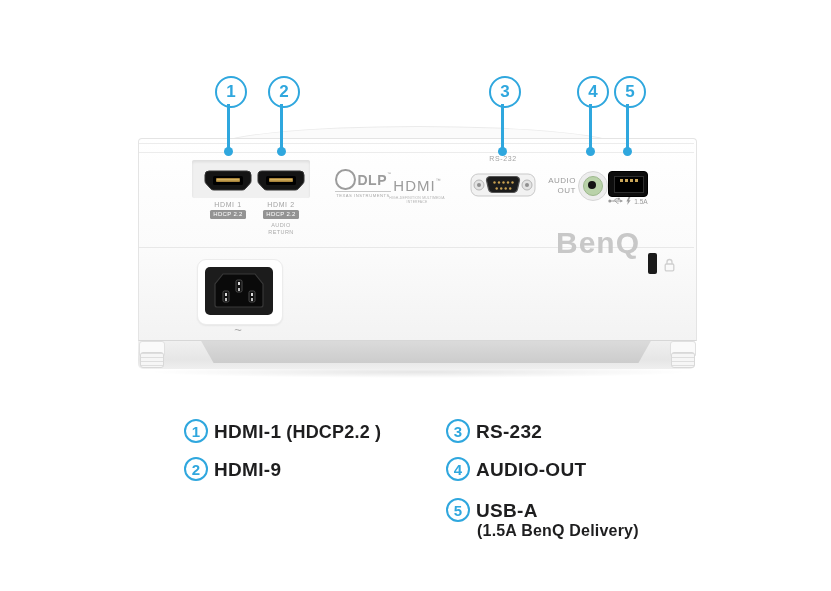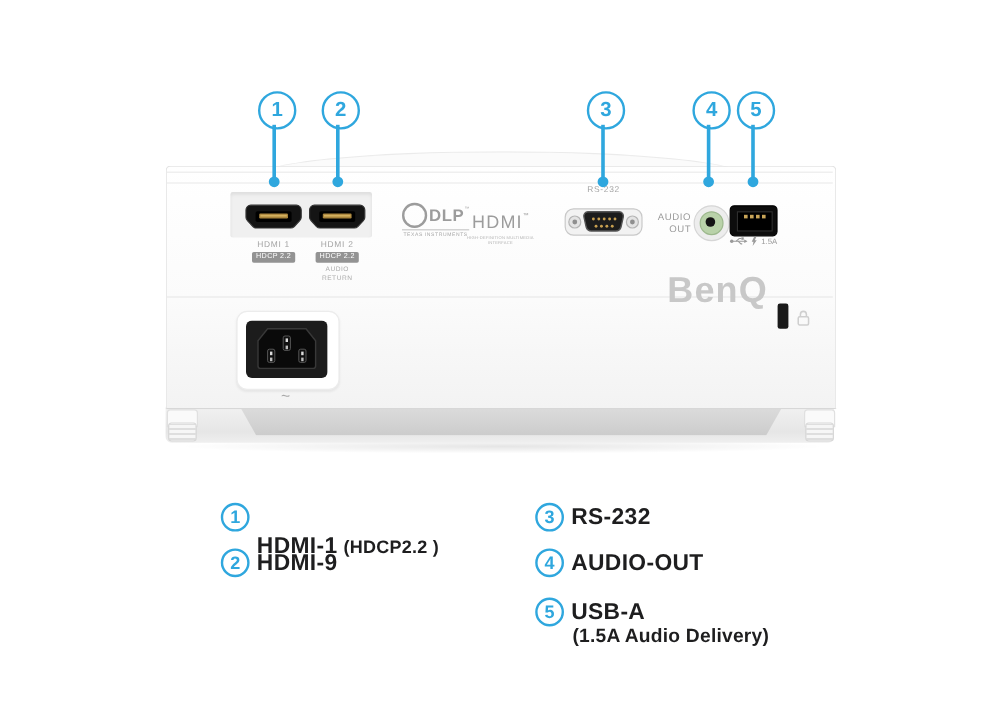--- a/index.html
+++ b/index.html
@@ -85,21 +85,21 @@
              border:1px solid #d8d8d8;}
   .floor-shadow{left:146px;top:366px;width:545px;height:12px;z-index:0;
                 background:radial-gradient(ellipse at center,rgba(0,0,0,0.10) 0%,rgba(0,0,0,0) 70%);}
 
   
   .lg-circle{width:24px;height:24px;border:2.5px solid #2FA7DE;border-radius:50%;background:#fff;
              color:#2FA7DE;font-size:15px;font-weight:600;display:flex;align-items:center;
              justify-content:center;box-sizing:border-box;z-index:5;}
   .lg-title{color:#1e1e1f;font-size:19px;font-weight:700;letter-spacing:0.3px;z-index:5;
             display:flex;align-items:baseline;gap:5px;}
-  .lg-paren{font-size:15px;font-weight:600;letter-spacing:0.2px;margin-top:27px;}
+  .lg-paren{font-size:18px;font-weight:600;letter-spacing:0.2px;}
   .lg-sub{color:#1e1e1f;font-size:16px;font-weight:600;letter-spacing:0.2px;z-index:5;}
 </style>
 </head>
 <body>
 
 <div id="canvas">
 
   <div class="abs co-circle" style="left:215px;top:76px;">1</div>
   <div class="abs co-circle" style="left:268px;top:76px;">2</div>
   <div class="abs co-circle" style="left:489px;top:76px;">3</div>
@@ -261,15 +261,15 @@
 
   <div class="abs lg-circle" style="left:446px;top:457px;">4</div>
   <div class="abs lg-title" style="left:476px;top:459px;">
     <span>AUDIO-OUT</span>
   </div>
 
   <div class="abs lg-circle" style="left:446px;top:498px;">5</div>
   <div class="abs lg-title" style="left:476px;top:500px;">
     <span>USB-A</span>
   </div>
-  <div class="abs lg-sub" style="left:477px;top:522px;">(1.5A Audio Delivery)</div>
+  <div class="abs lg-sub" style="left:477px;top:522px;">(1.5A BenQ Delivery)</div>
 
 </div>
 
 </body></html>

